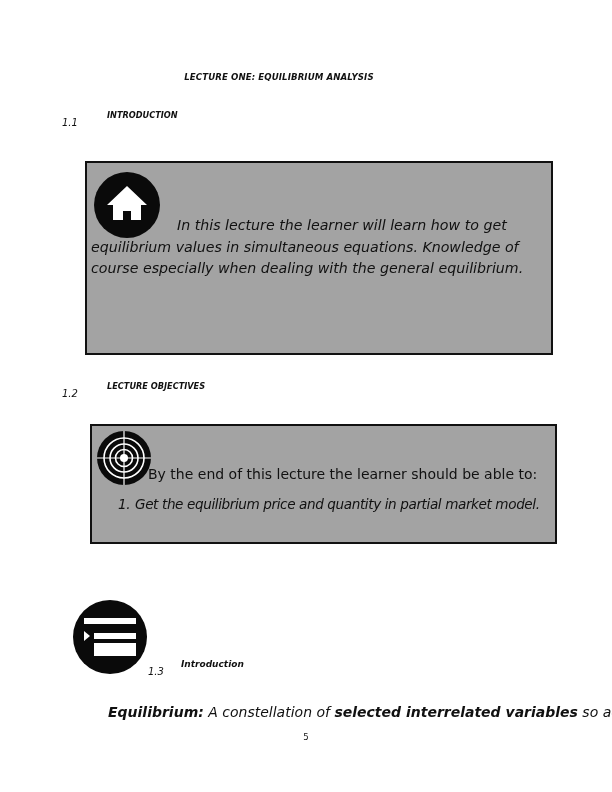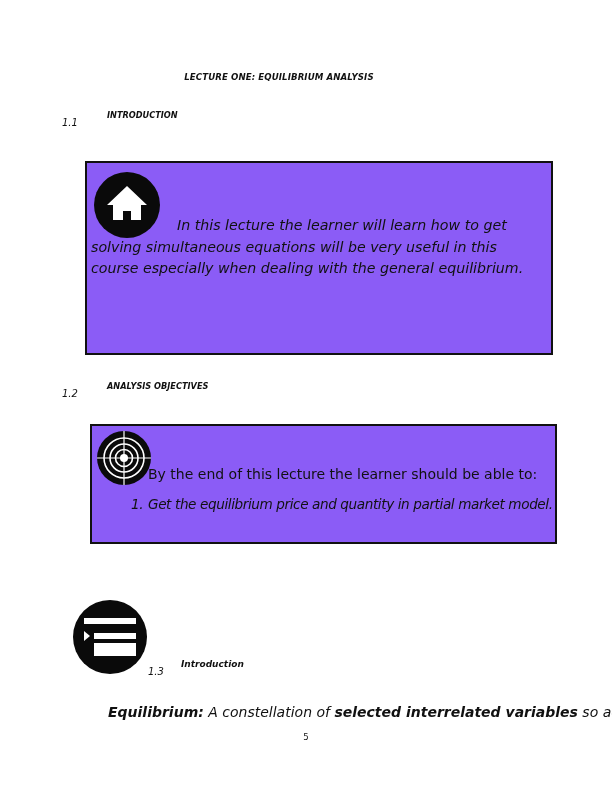--- a/index.html
+++ b/index.html
@@ -8,31 +8,31 @@
       font-family: "DejaVu Sans", sans-serif; color: #111;
     }
     .abs { position: absolute; }
     .title {
       left: 0; width: 558px; top: 72px; text-align: center;
       font-size: 8.6px; font-weight: bold; font-style: italic; letter-spacing: 0.1px;
     }
     .sec-num { font-size: 10px; font-style: italic; }
     .sec-label { font-size: 8.2px; font-weight: bold; font-style: italic; }
     .box {
-      border: 2px solid #111; background: #8b5cf6; box-sizing: border-box;
+      border: 2px solid #111; background: #a3a3a3; box-sizing: border-box;
     }
     .box1 { left: 85px; top: 161px; width: 468px; height: 194px; }
     .box2 { left: 90px; top: 424px; width: 467px; height: 120px; }
     .box-text {
       font-style: italic; font-size: 14.2px; line-height: 21.5px; color: #111;
     }
     .icon-circle { position: absolute; }
     .p-text1 { left: 4px; top: 52px; width: 460px; }
     .obj-lead { font-size: 14px; position: absolute; left: 56px; top: 40px; white-space: nowrap; }
-    .obj-item { font-style: italic; font-size: 13.6px; position: absolute; left: 26px; top: 70px; line-height: 17.5px; width: 430px; letter-spacing: -0.4px; margin-left: 13px; }
+    .obj-item { font-style: italic; font-size: 13.6px; position: absolute; left: 26px; top: 70px; line-height: 17.5px; width: 430px; letter-spacing: -0.4px; }
     .obj-num { display: inline-block; width: 17px; }
     .footer-def { left: 108px; top: 704px; font-size: 14px; font-style: italic; white-space: nowrap; }
     .page-num { left: 0; width: 612px; top: 732px; text-align: center; font-size: 8.5px; }
     b.bi { font-weight: bold; }
   </style>
 </head>
 <body>
 
 <div class="abs title">LECTURE ONE: EQUILIBRIUM ANALYSIS</div>
 
@@ -43,28 +43,28 @@
 
 <div class="abs box box1">
   <div class="icon-circle" style="left:7px; top:9px;">
     <svg width="66" height="66" viewBox="0 0 66 66">
       <circle cx="33" cy="33" r="33" fill="#0a0a0a"></circle>
       <polygon points="33,14 13,33 19,33 19,48 29,48 29,39 37,39 37,48 47,48 47,33 53,33" fill="#fff"></polygon>
     </svg>
   </div>
   <div class="abs box-text p-text1">
     <div style="padding-left:86px;">In this lecture the learner will learn how to get</div>
-    <div>solving simultaneous equations will be very useful in this</div>
+    <div>equilibrium values in simultaneous equations. Knowledge of</div>
     <div>course especially when dealing with the general equilibrium.</div>
   </div>
 </div>
 
 <div class="abs" style="left:62px; top:382px;">
   <span class="sec-num">1.2</span>
-  <span class="sec-label" style="position:absolute; left:45px; top:-1px; white-space:nowrap;">ANALYSIS OBJECTIVES</span>
+  <span class="sec-label" style="position:absolute; left:45px; top:-1px; white-space:nowrap;">LECTURE OBJECTIVES</span>
 </div>
 
 <div class="abs box box2">
   <div class="icon-circle" style="left:5px; top:5px;">
     <svg width="54" height="54" viewBox="0 0 54 54">
       <circle cx="27" cy="27" r="27" fill="#0a0a0a"></circle>
       <circle cx="27" cy="27" r="20" fill="none" stroke="#fff" stroke-width="1.6"></circle>
       <circle cx="27" cy="27" r="14" fill="none" stroke="#fff" stroke-width="1.6"></circle>
       <circle cx="27" cy="27" r="8.5" fill="none" stroke="#fff" stroke-width="1.6"></circle>
       <circle cx="27" cy="27" r="4" fill="#fff"></circle>

